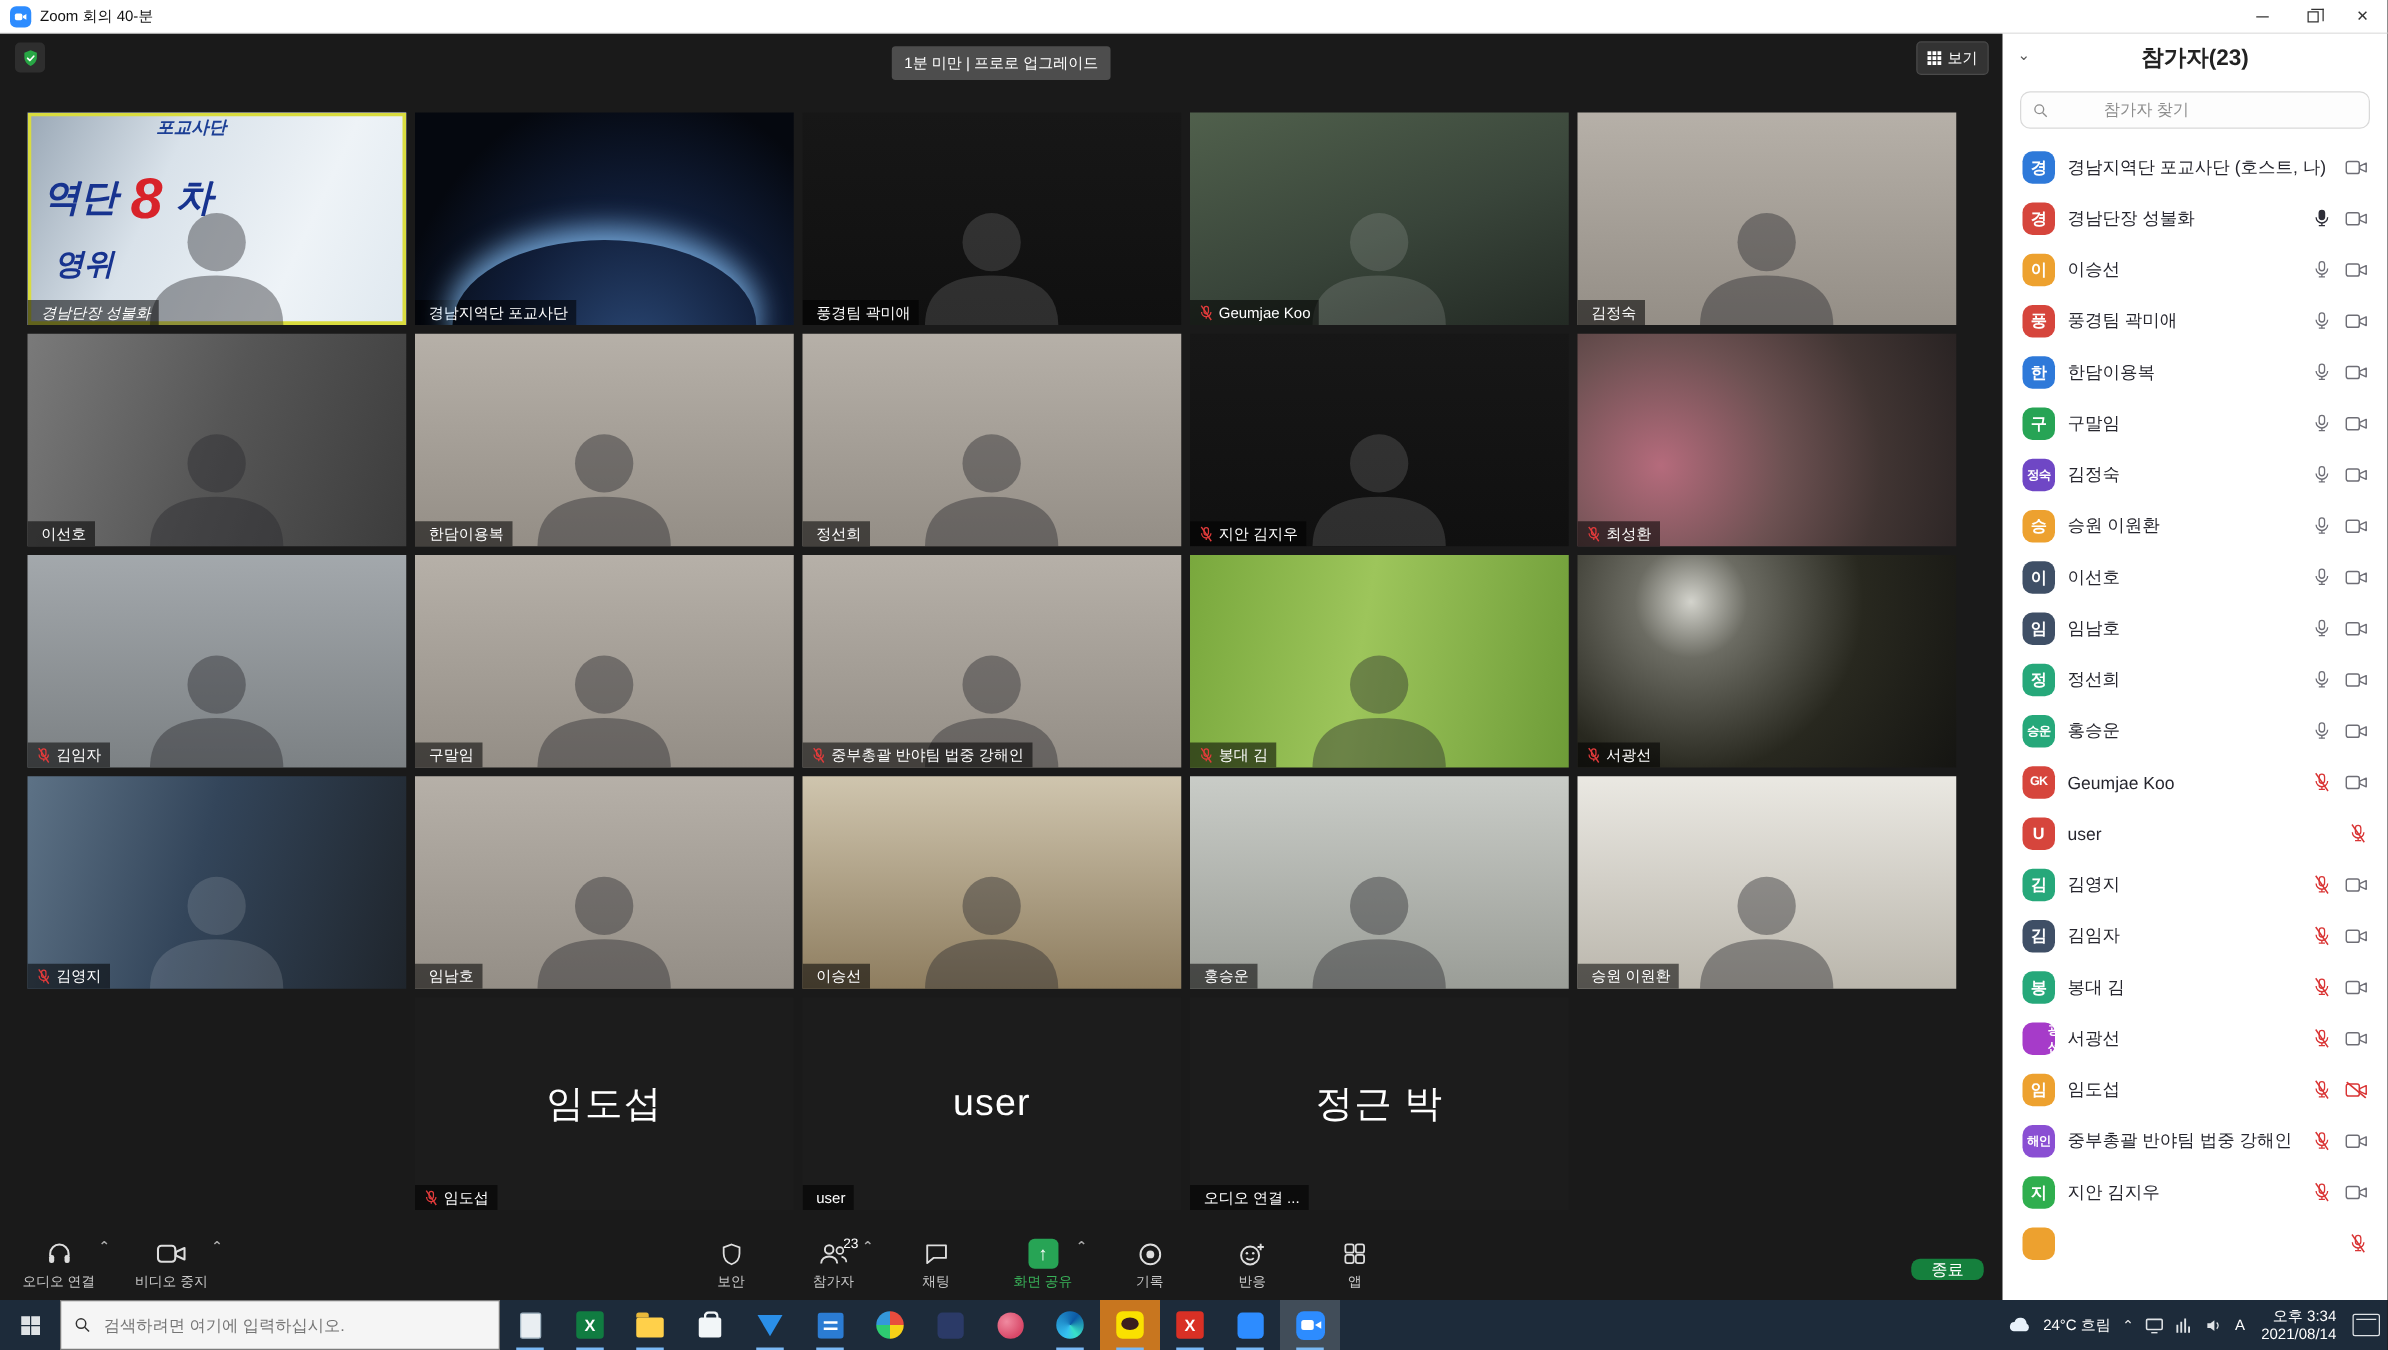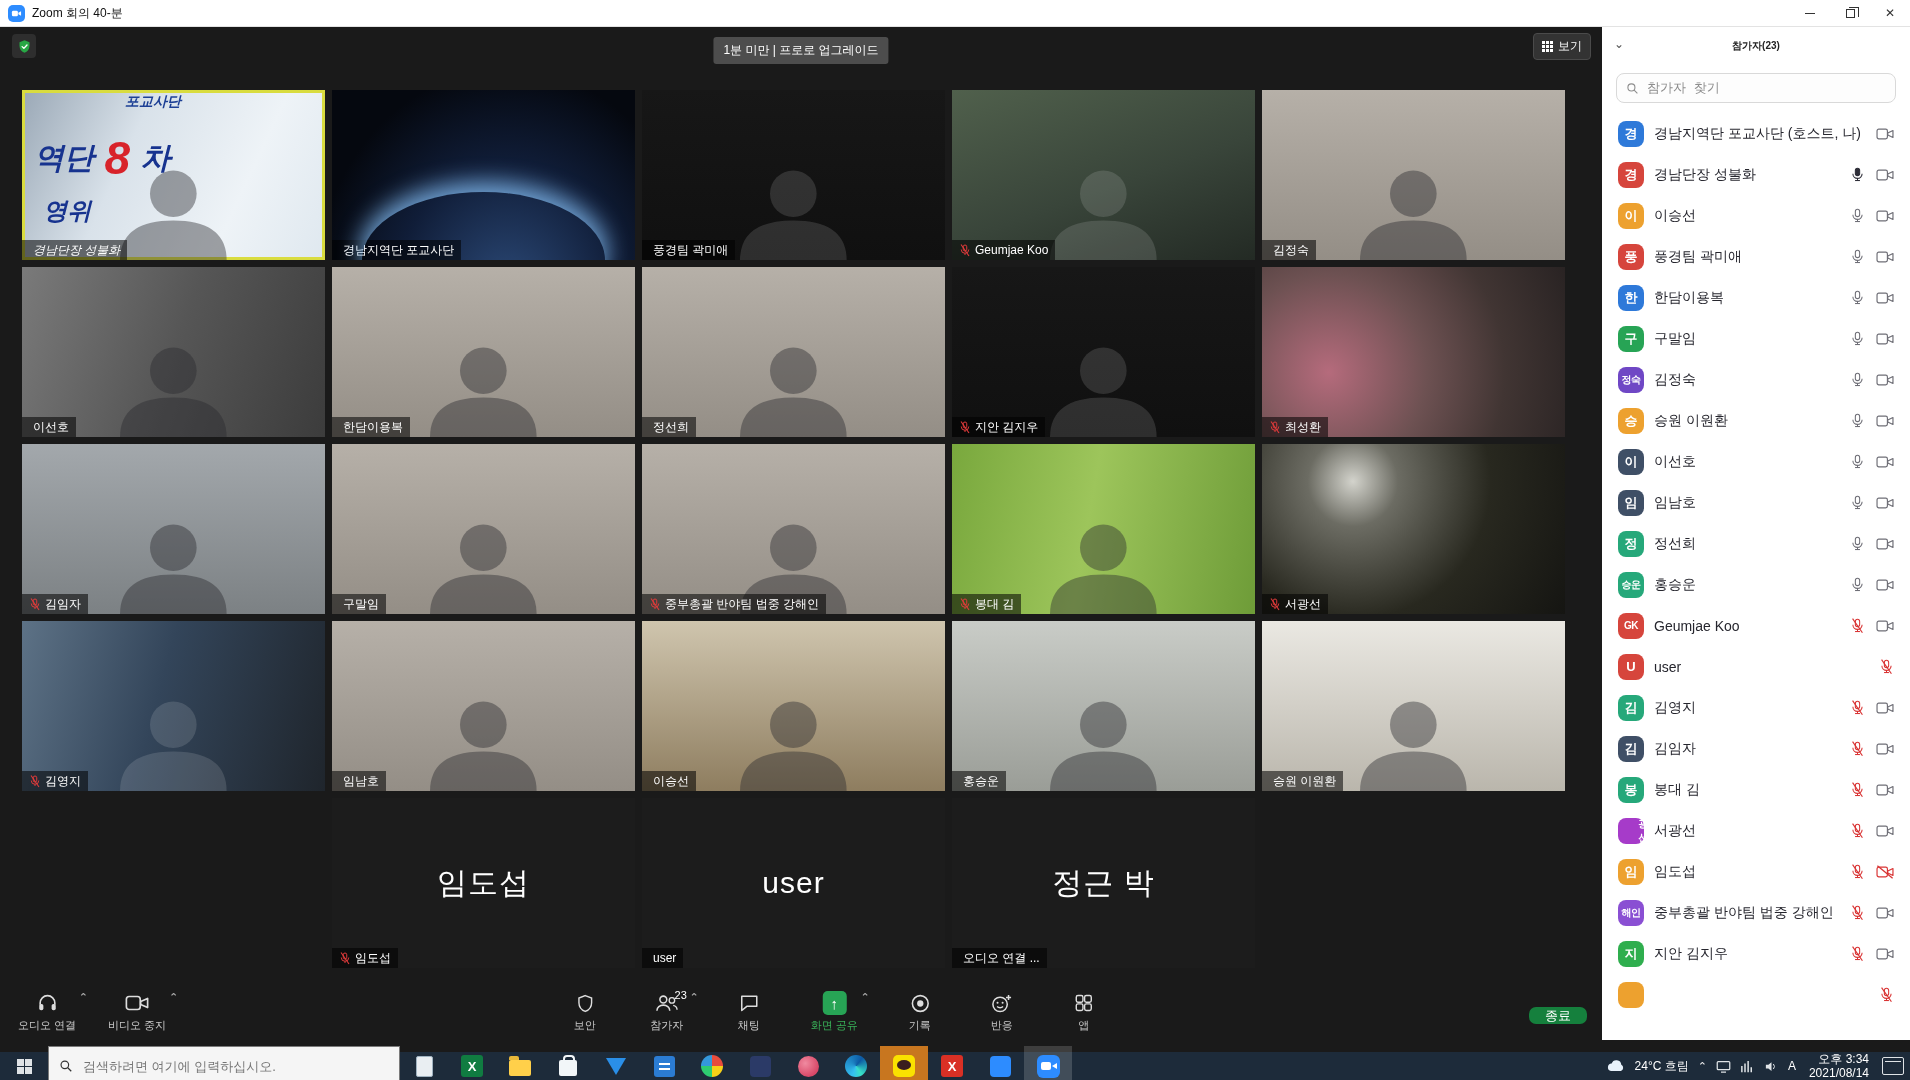--- a/index.html
+++ b/index.html
@@ -85,46 +85,46 @@
   .titem .tlabel{font-size:11px;color:#c9c9c9;margin-top:2px;white-space:nowrap;}
   .titem.green .tlabel{color:#39b259;}
   .titem .caret{position:absolute;right:-4px;top:1px;color:#a8a8a8;font-size:11px;font-weight:bold;}
   .titem .badge{position:absolute;top:-1px;right:8px;color:#fff;font-size:11px;}
   .share-ic{width:24px;height:24px;border-radius:5px;background:#27a455;display:flex;align-items:center;justify-content:center;color:#fff;font-size:15px;font-weight:bold;}
   .end-btn{position:absolute;right:15px;bottom:16px;width:58px;height:17px;background:#15803d;border-radius:7px;
     color:#fff;font-size:13px;display:flex;align-items:center;justify-content:center;}
 
   
   .sb-header{height:38px;display:flex;align-items:center;justify-content:center;position:relative;}
-  .sb-title{font-size:10px;font-weight:bold;color:#222;}
+  .sb-title{font-size:18px;font-weight:bold;color:#222;}
   .sb-collapse{position:absolute;left:12px;top:10px;color:#555;font-size:12px;}
   .sb-searchwrap{padding:8px 14px 10px;}
   .sb-search{height:30px;border:1px solid #d9d9d9;border-radius:8px;display:flex;align-items:center;padding:0 9px;gap:6px;background:#fdfdfd;}
-  .sb-search input{border:none;outline:none;flex:1;font-size:13px;color:#be185d;background:transparent;font-family:Liberation Mono, monospace;}
+  .sb-search input{border:none;outline:none;flex:1;font-size:13px;color:#be185d;background:transparent;font-family:Liberation Serif, serif;margin-left:36px;}
   .sb-search input::placeholder{color:#8d8d8d;}
   .plist{flex:1;overflow:hidden;}
   .prow{height:41px;display:flex;align-items:center;padding:0 16px;gap:10px;}
   .avatar{width:26px;height:26px;border-radius:8px;color:#fff;display:flex;align-items:center;justify-content:center;
     font-size:13px;font-weight:bold;flex:none;}
   .avatar.small{font-size:10px;letter-spacing:-.5px;}
   .pname{flex:1;font-size:14px;color:#26262e;white-space:nowrap;overflow:hidden;text-overflow:ellipsis;}
   .picons{display:flex;gap:11px;align-items:center;}
   .picons svg{display:block;}
   svg.mic,svg.cam{color:#6e6e76;}
   svg.mic .slash,svg.cam .slash{display:none;}
   svg.mic.muted,svg.cam.off{color:#d93434;}
   svg.mic.muted .slash,svg.cam.off .slash{display:block;}
   svg.mic.active{color:#2e2e38;}
   svg.mic.active .mic-body{fill:currentColor;}
   .sb-footer{height:40px;border-top:1px solid #ececec;display:flex;align-items:center;justify-content:space-between;padding:0 38px;}
   .sb-btn{background:#ebebeb;border-radius:8px;height:26px;display:flex;align-items:center;justify-content:center;
     font-size:13px;color:#333;padding:0 12px;}
 
   
-  .taskbar{position:absolute;left:0;bottom:0;width:1910px;height:28px;background:#1d2b3a;display:flex;align-items:center;}
+  .taskbar{position:absolute;left:0;bottom:0;width:1910px;height:40px;background:#1d2b3a;display:flex;align-items:center;}
   .start{width:48px;height:40px;display:flex;align-items:center;justify-content:center;}
   .winlogo{width:15px;height:15px;
     background:linear-gradient(#dfe3e6,#dfe3e6) 0 0/7px 7px no-repeat,linear-gradient(#dfe3e6,#dfe3e6) 8px 0/7px 7px no-repeat,
     linear-gradient(#dfe3e6,#dfe3e6) 0 8px/7px 7px no-repeat,linear-gradient(#dfe3e6,#dfe3e6) 8px 8px/7px 7px no-repeat;}
   .tsearch{width:352px;height:40px;background:#f5f5f5;border:1px solid #7a7a7a;display:flex;align-items:center;padding:0 10px;gap:8px;}
   .tsearch input{border:none;outline:none;background:transparent;font-size:13px;color:#444;flex:1;font-family:inherit;}
   .tbicons{display:flex;height:40px;}
   .tbicon{position:relative;width:48px;height:40px;display:flex;align-items:center;justify-content:center;}
   .tbicon.underline::after{content:"";position:absolute;left:13px;right:13px;bottom:0;height:2px;background:#79b8f3;}
   .tbicon.active-orange{background:#c8761f;}

